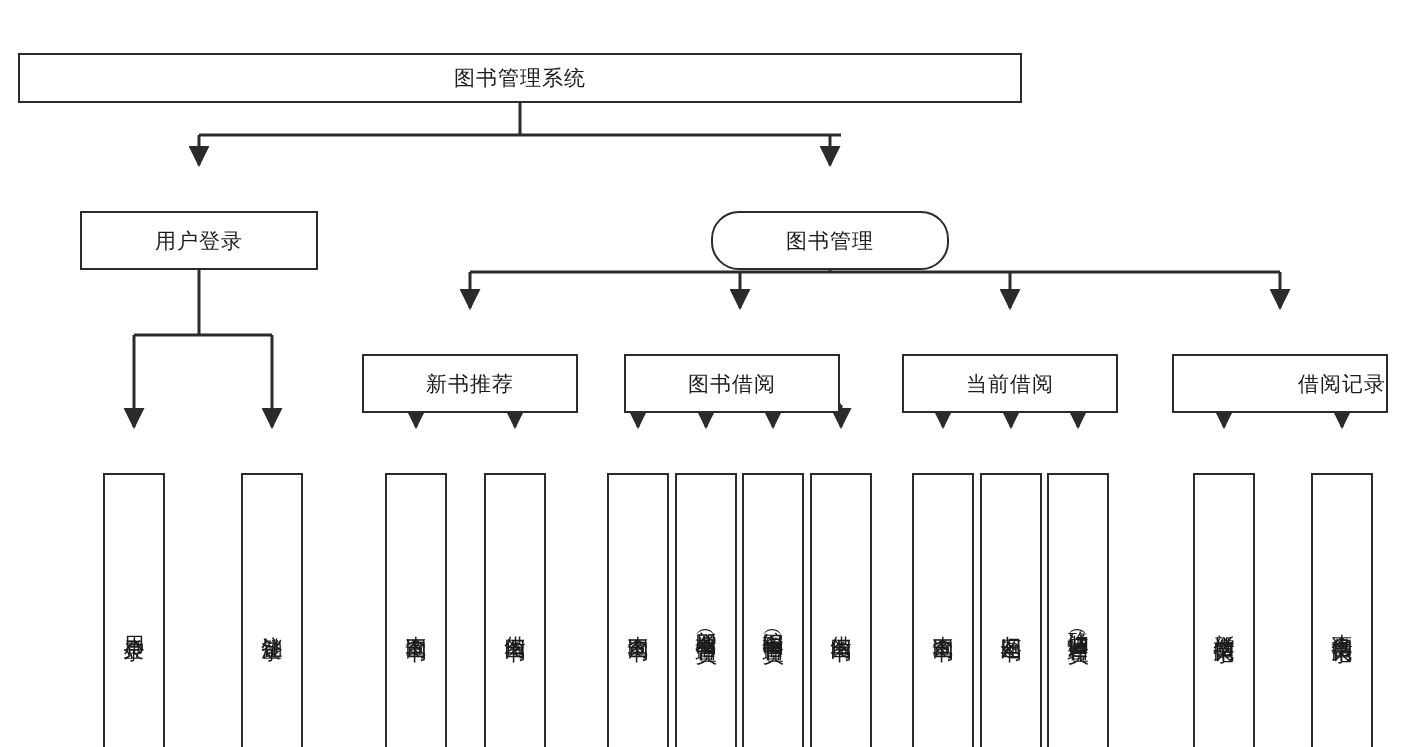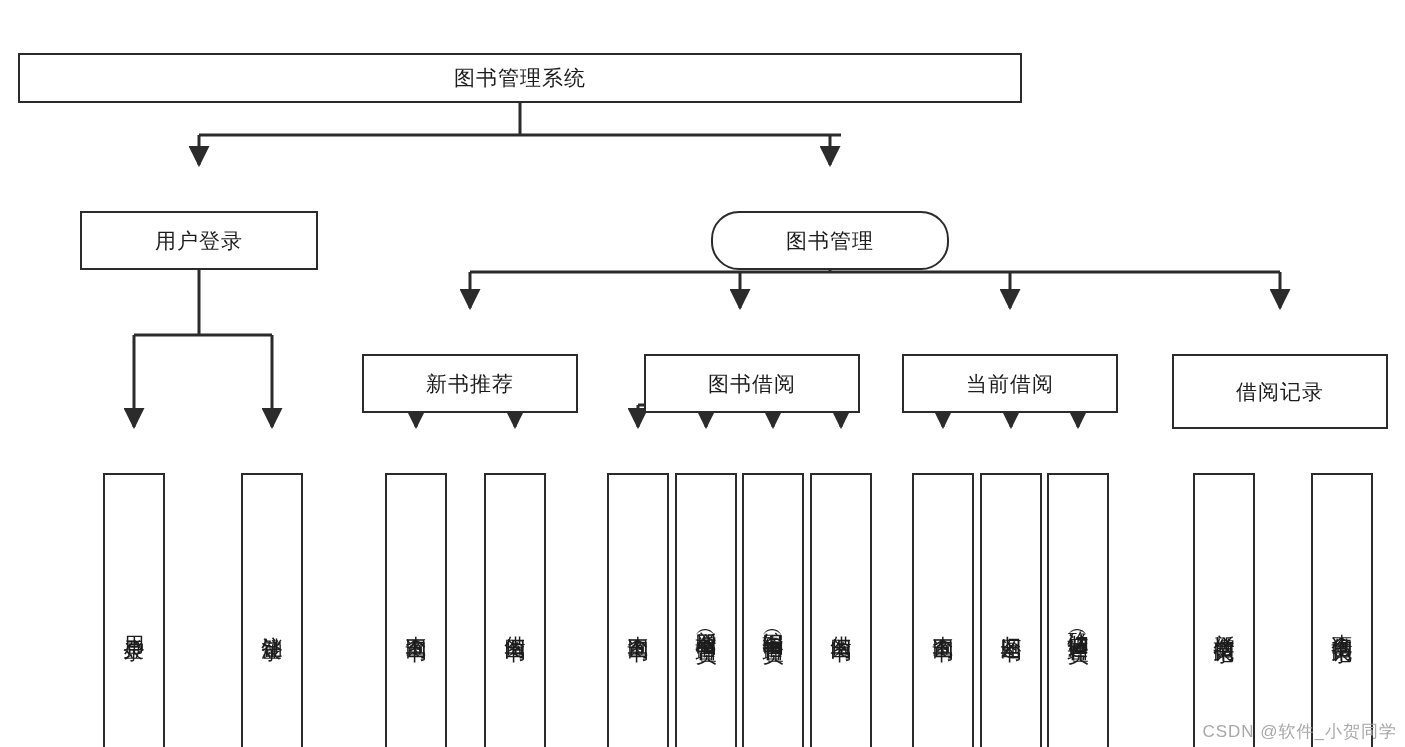--- a/index.html
+++ b/index.html
@@ -131,27 +131,27 @@
   <div class="node h" style="left: 80px; top: 173px; width: 238px; height: 59px;">
     <span class="lbl">用户登录</span>
   </div>
   <div class="node h" style="left: 711px; top: 173px; width: 238px; height: 59px; border-radius: 28px;">
     <span class="lbl">图书管理</span>
   </div>
 
   <div class="node h" style="left: 362px; top: 316px; width: 216px; height: 59px;">
     <span class="lbl">新书推荐</span>
   </div>
-  <div class="node h" style="left: 644px; top: 316px; width: 216px; height: 59px;">
+  <div class="node h" style="left: 624px; top: 316px; width: 216px; height: 59px;">
     <span class="lbl">图书借阅</span>
   </div>
   <div class="node h" style="left: 902px; top: 316px; width: 216px; height: 59px;">
     <span class="lbl">当前借阅</span>
   </div>
-  <div class="node h" style="left: 1172px; top: 316px; width: 216px; height: 75px;">
+  <div class="node h" style="left: 1172px; top: 316px; width: 216px; height: 59px; justify-content: flex-end;">
     <span class="lbl">借阅记录</span>
   </div>
 
   <div class="node v" style="left: 103px; top: 435px; width: 62px; height: 300px;">
     <span class="lbl">用户登录</span>
   </div>
   <div class="node v" style="left: 241px; top: 435px; width: 62px; height: 300px;">
     <span class="lbl">注销登录</span>
   </div>
   <div class="node v" style="left: 385px; top: 435px; width: 62px; height: 300px;">
@@ -181,14 +181,13 @@
   <div class="node v" style="left: 1047px; top: 435px; width: 62px; height: 300px;">
     <span class="lbl">确认归还（管理员）</span>
   </div>
   <div class="node v" style="left: 1193px; top: 435px; width: 62px; height: 300px;">
     <span class="lbl">新增借阅记录</span>
   </div>
   <div class="node v" style="left: 1311px; top: 435px; width: 62px; height: 300px;">
     <span class="lbl">查询借阅记录</span>
   </div>
 
-  <div id="watermark">CSDN @软件_小贺同学</div>
 </div>
 
 </body></html>

